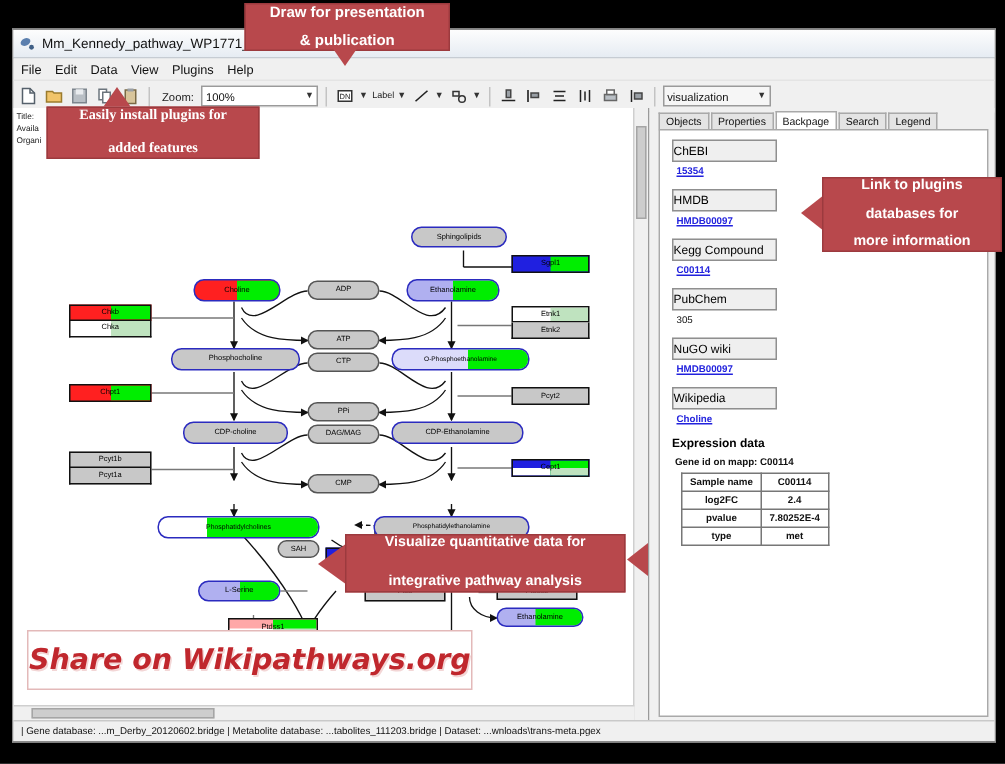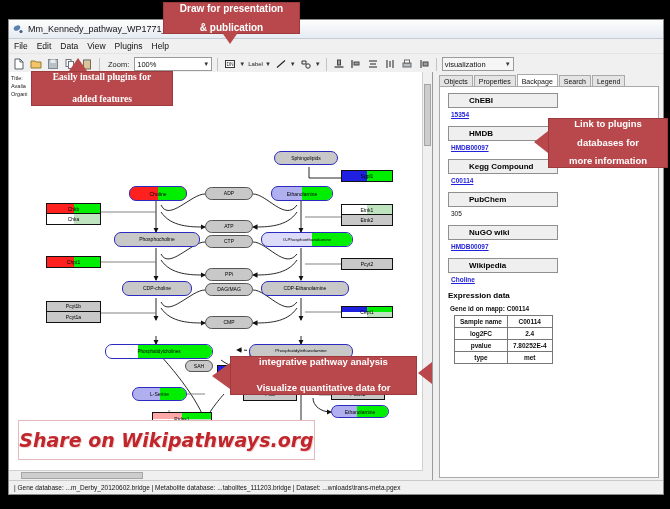--- a/index.html
+++ b/index.html
@@ -55,21 +55,21 @@
   .handle{position:absolute;width:4px;height:4px;background:#ffe600;border:1px solid #000;z-index:9;}
 
   
   .tabrow{position:absolute;left:6px;top:2px;right:2px;height:13px;display:flex;align-items:flex-end;gap:1px;}
   .tab{height:11px;padding:0 4px;font-size:7px;background:#e4e4e4;border:1px solid #a9a9a9;border-bottom:none;
        display:flex;align-items:center;color:#111;}
   .tab.active{background:#fff;height:12px;font-weight:normal;}
   .tabbody{position:absolute;left:6px;top:14px;right:4px;bottom:2px;background:#fff;border:1px solid #a9a9a9;
            overflow:hidden;}
   .bp{padding:6px 8px;font-size:7px;color:#111;}
-  .bphdr{border:1px solid #8f8f8f;background:#efefef;font-weight:bold;font-size:8px;padding:2px 20px;
+  .bphdr{border:1px solid #8f8f8f;background:#efefef;font-weight:normal;font-size:8px;padding:2px 0;
          display:inline-block;min-width:68px;color:#000;margin-bottom:3px;}
   .bplink{color:#2222dd;text-decoration:underline;font-size:6.5px;font-weight:bold;display:block;margin:0 0 8px 3px;}
   .bptext{color:#111;font-size:6.5px;display:block;margin:0 0 8px 3px;}
   .expr{font-weight:bold;font-size:8px;color:#000;margin:2px 0 5px 0;}
   .geneid{font-size:6.5px;font-weight:bold;color:#111;margin:0 0 3px 2px;}
   table.exprtab{border-collapse:collapse;margin-left:6px;}
   table.exprtab td{border:1px solid #777;font-size:6.5px;text-align:center;padding:2px 5px;color:#111;
                    font-weight:bold;background:#fff;}
 
   
@@ -559,22 +559,22 @@
   <div class="arrowup" style="left:69px;top:58px;"></div>
 
   <div class="callout" style="left:548px;top:118px;width:118px;height:48px;font-size:9.5px;flex-direction:column;">
     <span>Link  to plugins</span>
     <span>databases  for</span>
     <span>more information</span>
   </div>
   <div class="arrowleft" style="left:534px;top:131px;"></div>
 
   <div class="callout" style="left:230px;top:356px;width:185px;height:37px;font-size:9.5px;flex-direction:column;">
+    <span>Visualize quantitative data  for</span>
     <span>integrative pathway analysis</span>
-    <span>Visualize quantitative data  for</span>
   </div>
   <div class="arrowleft" style="left:212px;top:363px;border-right-width:18px;border-top-width:13px;border-bottom-width:13px;"></div>
   <div class="arrowleft" style="left:418px;top:362px;border-right-width:14px;"></div>
 
   <div class="sharebox">
     <span>Share on Wikipathways.org</span>
   </div>
 
 </div>
 

